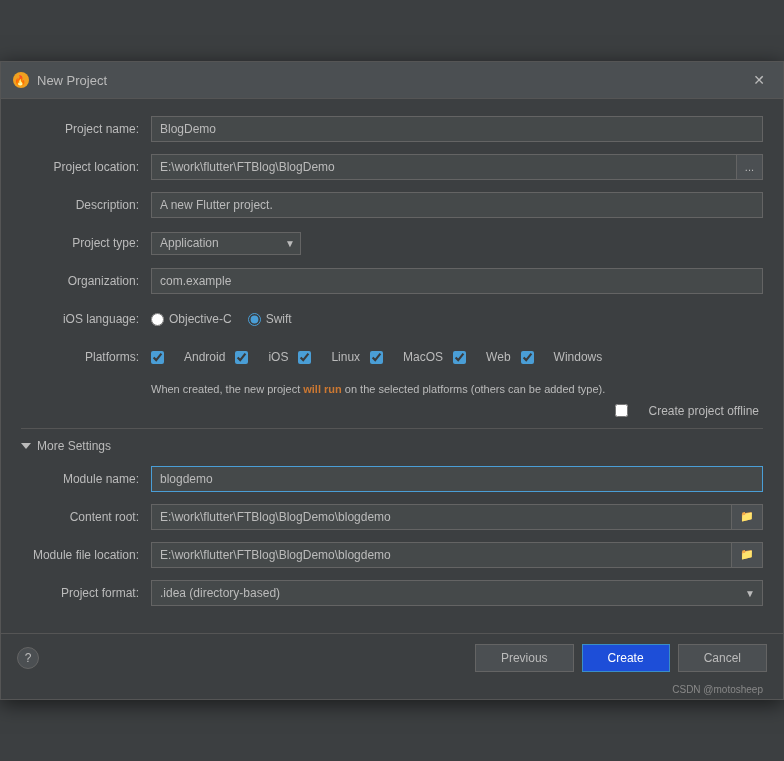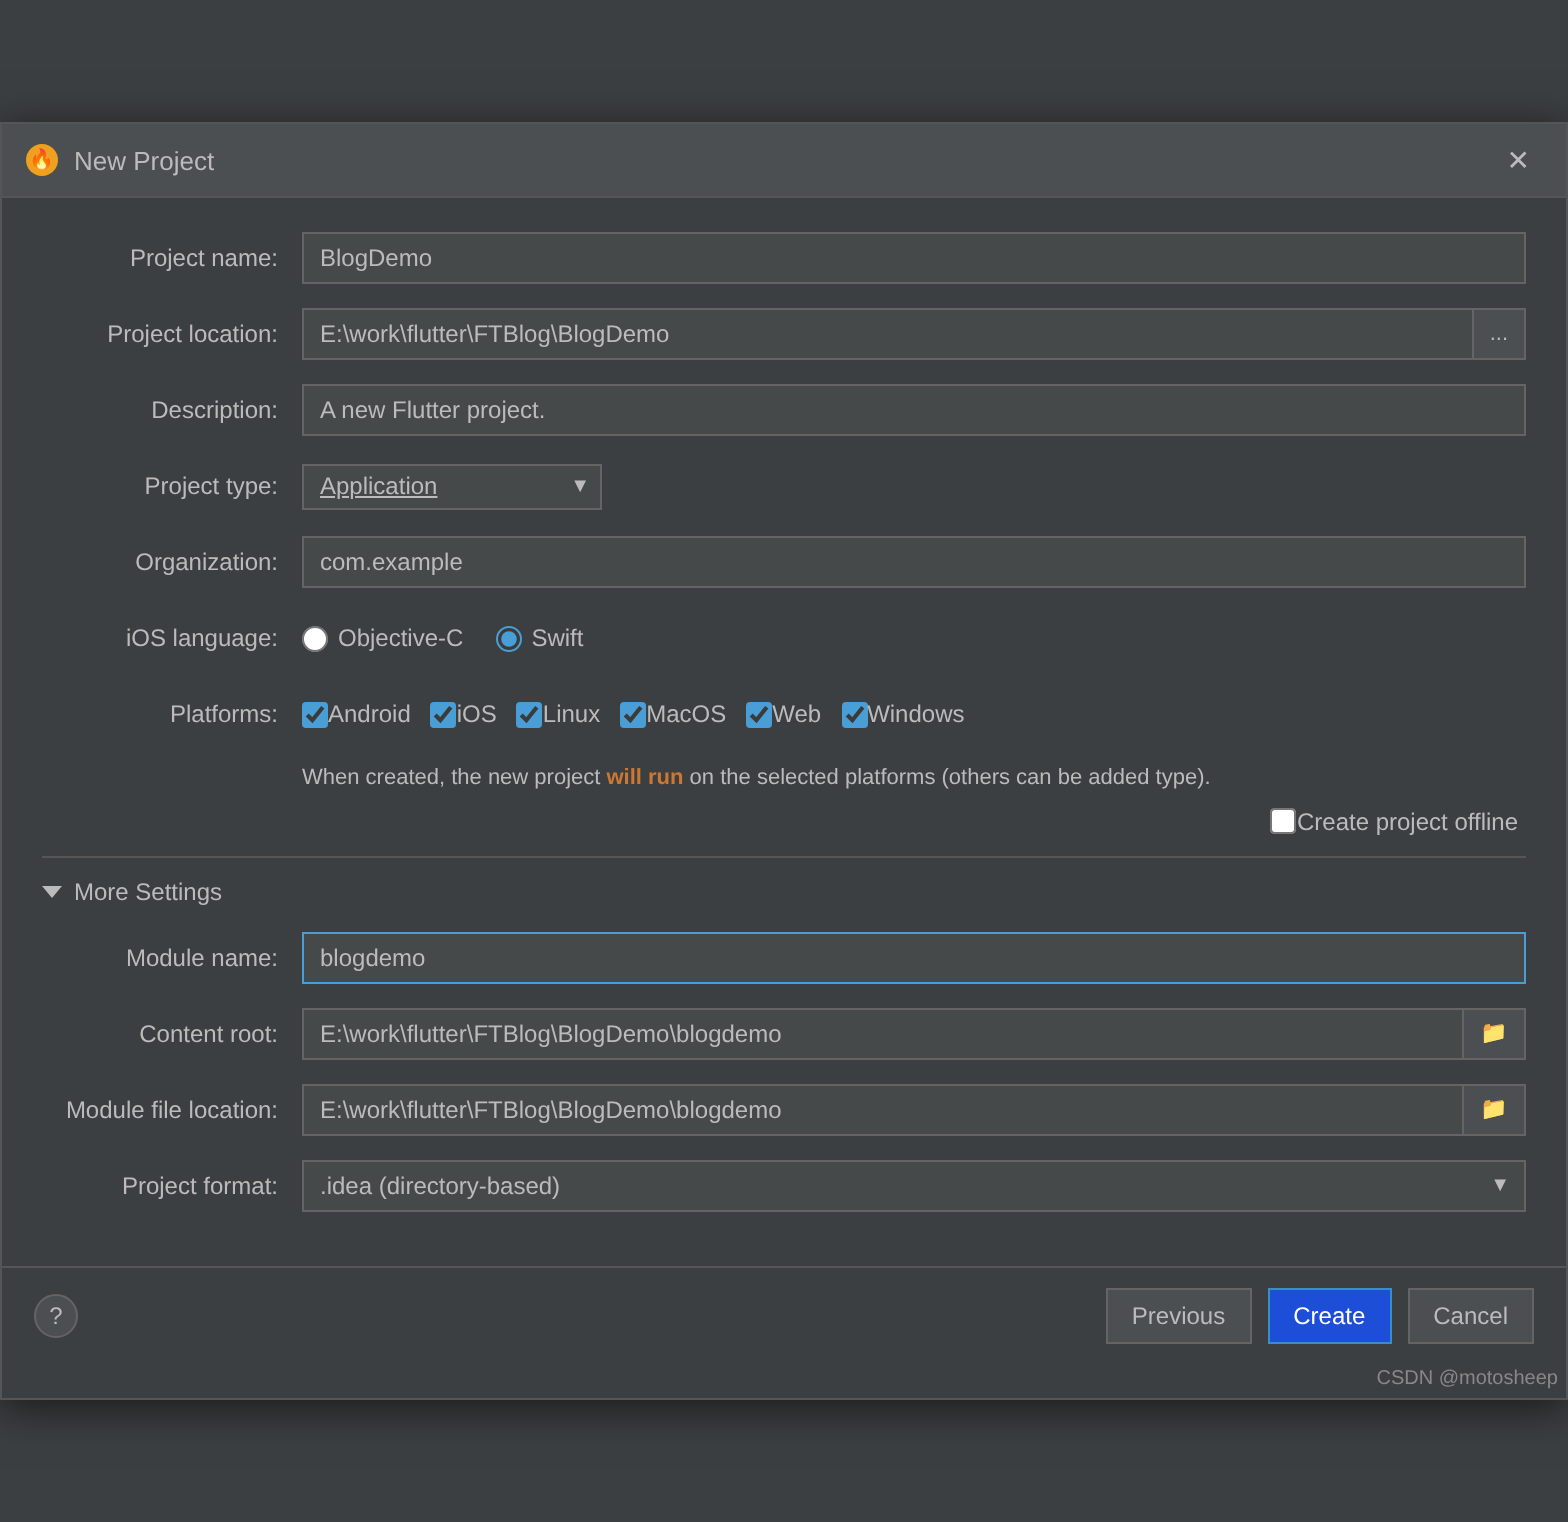--- a/index.html
+++ b/index.html
@@ -108,21 +108,20 @@
       color: #bbbbbb;
       padding: 3px 28px 3px 8px;
       font-size: 12px;
       height: 23px;
       appearance: none;
       -webkit-appearance: none;
       cursor: pointer;
       outline: none;
       min-width: 150px;
       position: relative;
-      text-decoration: underline;
     }
     .dropdown-wrap-inner {
       position: relative;
       display: inline-flex;
       align-items: center;
     }
     .dropdown-arrow {
       position: absolute;
       right: 6px;
       pointer-events: none;
@@ -148,21 +147,21 @@
     .checkbox-group {
       display: flex;
       align-items: center;
       gap: 10px;
       flex: 1;
       flex-wrap: wrap;
     }
     .checkbox-item {
       display: flex;
       align-items: center;
-      gap: 0;
+      gap: 20px;
       cursor: pointer;
     }
     .checkbox-input {
       accent-color: #4a9ed6;
       cursor: pointer;
     }
     .info-text {
       color: #bbbbbb;
       font-size: 11px;
       margin-left: 130px;
@@ -209,21 +208,21 @@
       justify-content: space-between;
       padding: 10px 16px;
       border-top: 1px solid #555555;
       background: #3c3f41;
     }
     .footer-right {
       display: flex;
       gap: 8px;
     }
     .btn {
-      padding: 5px 12px;
+      padding: 5px 25px;
       font-size: 12px;
       cursor: pointer;
       border: 1px solid #646464;
       color: #bbbbbb;
       background: #4b4f52;
       height: 28px;
     }
     .btn-primary {
       background: #1d4ed8;
       border-color: #3a8ec6;
@@ -239,21 +238,21 @@
       cursor: pointer;
       font-size: 12px;
       display: flex;
       align-items: center;
       justify-content: center;
     }
     .watermark {
       text-align: right;
       font-size: 10px;
       color: #888;
-      padding: 2px 4px 4px;
+      padding: 2px 20px 4px;
     }
     .full-dropdown {
       background: #45494a;
       border: 1px solid #646464;
       color: #bbbbbb;
       padding: 3px 24px 3px 8px;
       font-size: 12px;
       height: 26px;
       appearance: none;
       -webkit-appearance: none;

